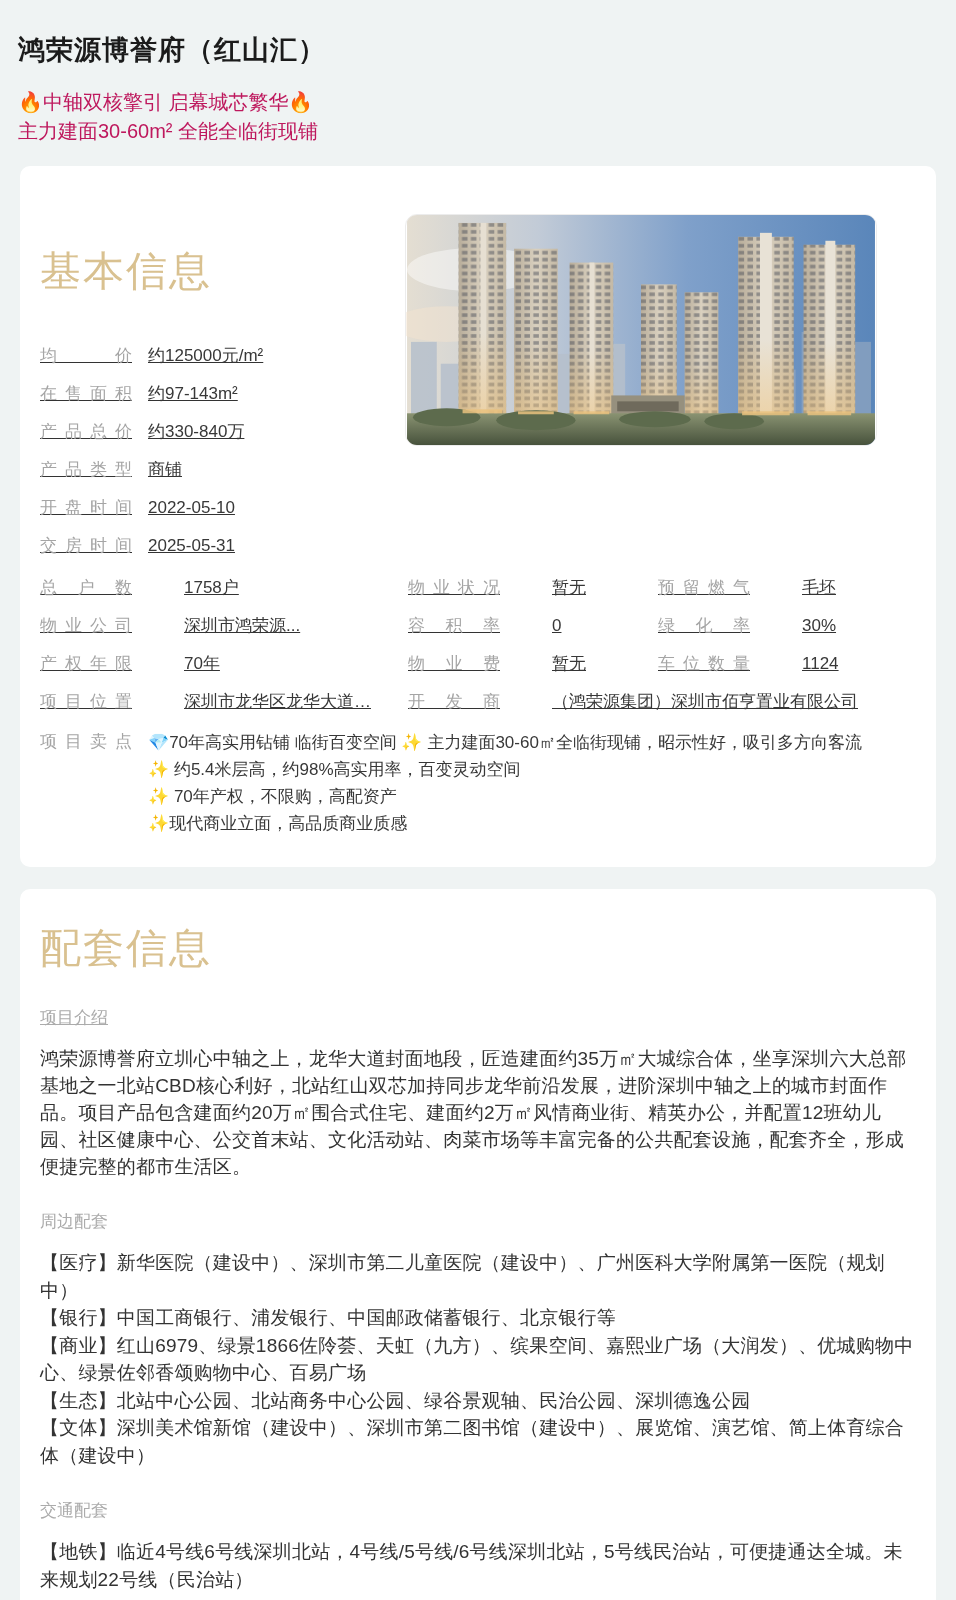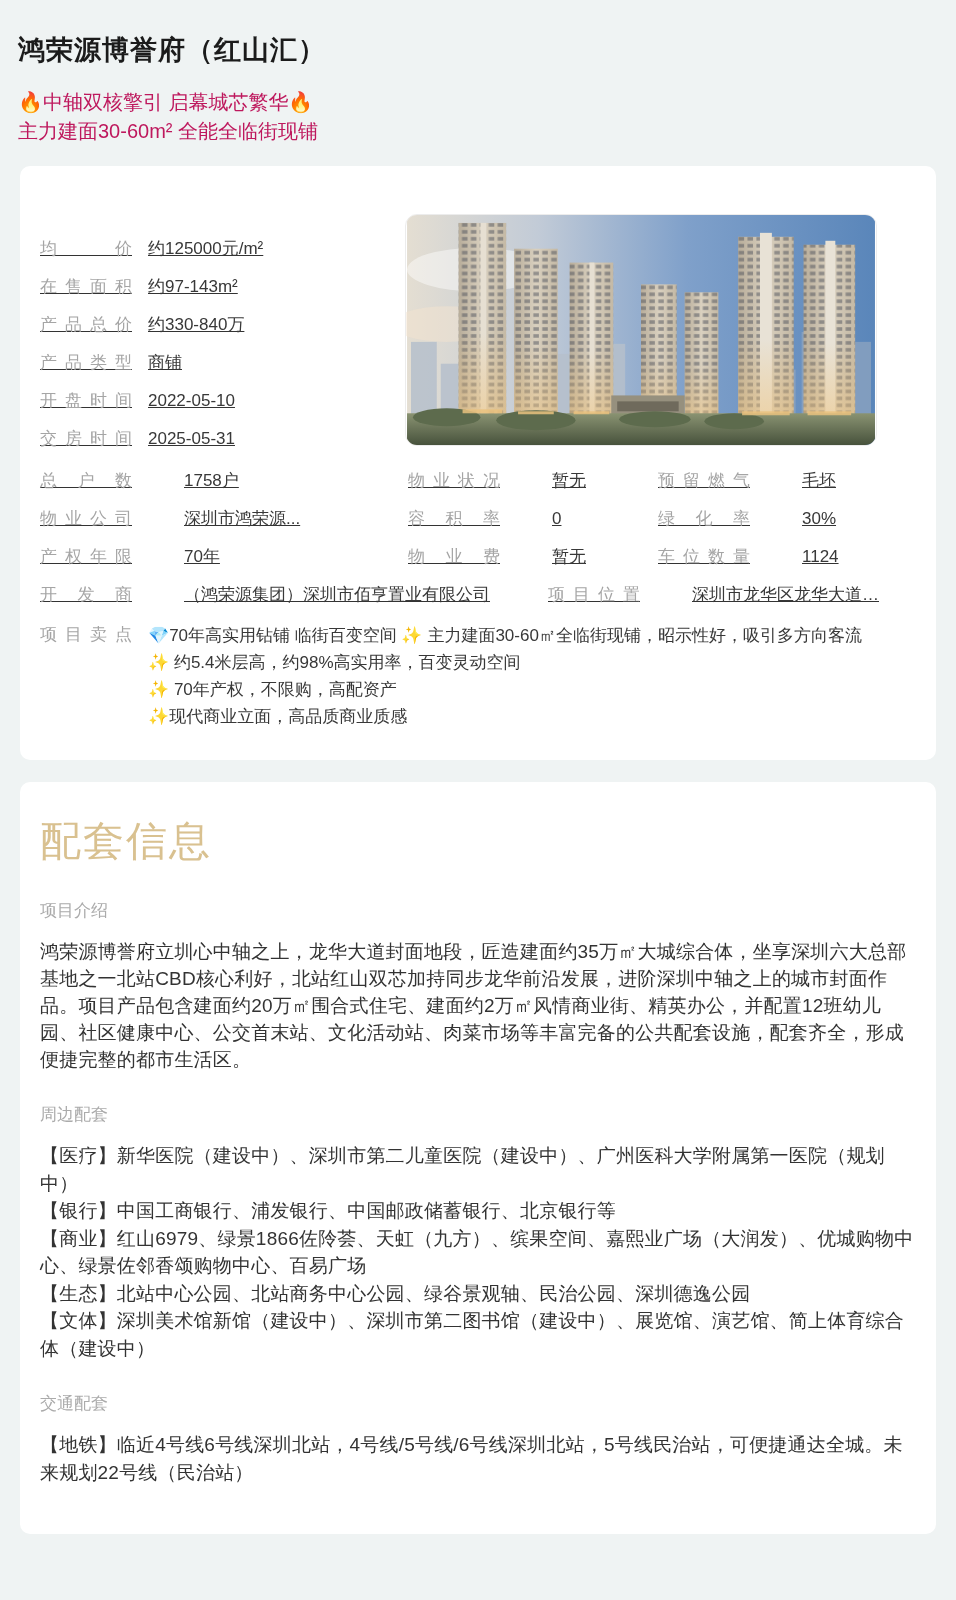--- a/index.html
+++ b/index.html
@@ -90,20 +90,21 @@
 
   <div class="page-header">
     <h1>鸿荣源博誉府（红山汇）</h1>
     <div class="subline">🔥中轴双核擎引 启幕城芯繁华🔥</div>
     <div class="subline">主力建面30-60m² 全能全临街现铺</div>
   </div>
 
   <div class="card">
     <div class="bi-top">
       <div class="bi-left">
+        <h2 class="section-title" style="margin-bottom:46px;">基本信息</h2>
 
         <div class="field">
           <span class="f-label">均价</span>
           <span class="f-value">约125000元/m²</span>
         </div>
         <div class="field">
           <span class="f-label">在售面积</span>
           <span class="f-value">约97-143m²</span>
         </div>
         <div class="field">
@@ -268,46 +269,46 @@
         <div class="cell c2 field">
           <span class="f-label">物业费</span>
           <span class="f-value">暂无</span>
         </div>
         <div class="cell c3 field">
           <span class="f-label">车位数量</span>
           <span class="f-value">1124</span>
         </div>
       </div>
       <div class="bi-row">
+        <div class="cell c1 field">
+          <span class="f-label">项目位置</span>
+          <span class="f-value">深圳市龙华区龙华大道…</span>
+        </div>
         <div class="cell cwide field">
           <span class="f-label">开发商</span>
           <span class="f-value">（鸿荣源集团）深圳市佰亨置业有限公司</span>
-        </div>
-        <div class="cell c1 field">
-          <span class="f-label">项目位置</span>
-          <span class="f-value">深圳市龙华区龙华大道…</span>
         </div>
       </div>
 
       <div class="selling">
         <span class="f-label">项目卖点</span>
         <div class="sp-lines">
           <div class="sp-line">💎70年高实用钻铺 临街百变空间 ✨ 主力建面30-60㎡全临街现铺，昭示性好，吸引多方向客流</div>
           <div class="sp-line">✨ 约5.4米层高，约98%高实用率，百变灵动空间</div>
           <div class="sp-line">✨ 70年产权，不限购，高配资产</div>
           <div class="sp-line">✨现代商业立面，高品质商业质感</div>
         </div>
       </div>
     </div>
   </div>
 
   <div class="card facilities-card">
     <h2 class="section-title">配套信息</h2>
 
-    <div class="sub-header" style="">项目介绍</div>
+    <div class="sub-header" style="text-decoration:underline;">项目介绍</div>
     <p class="para">鸿荣源博誉府立圳心中轴之上，龙华大道封面地段，匠造建面约35万㎡大城综合体，坐享深圳六大总部基地之一北站CBD核心利好，北站红山双芯加持同步龙华前沿发展，进阶深圳中轴之上的城市封面作品。项目产品包含建面约20万㎡围合式住宅、建面约2万㎡风情商业街、精英办公，并配置12班幼儿园、社区健康中心、公交首末站、文化活动站、肉菜市场等丰富完备的公共配套设施，配套齐全，形成便捷完整的都市生活区。</p>
 
     <div class="sub-header">周边配套</div>
     <div>
       <div class="fac-line">【医疗】新华医院（建设中）、深圳市第二儿童医院（建设中）、广州医科大学附属第一医院（规划中）</div>
       <div class="fac-line">【银行】中国工商银行、浦发银行、中国邮政储蓄银行、北京银行等</div>
       <div class="fac-line">【商业】红山6979、绿景1866佐阾荟、天虹（九方）、缤果空间、嘉熙业广场（大润发）、优城购物中心、绿景佐邻香颂购物中心、百易广场</div>
       <div class="fac-line">【生态】北站中心公园、北站商务中心公园、绿谷景观轴、民治公园、深圳德逸公园</div>
       <div class="fac-line">【文体】深圳美术馆新馆（建设中）、深圳市第二图书馆（建设中）、展览馆、演艺馆、简上体育综合体（建设中）</div>
     </div>

